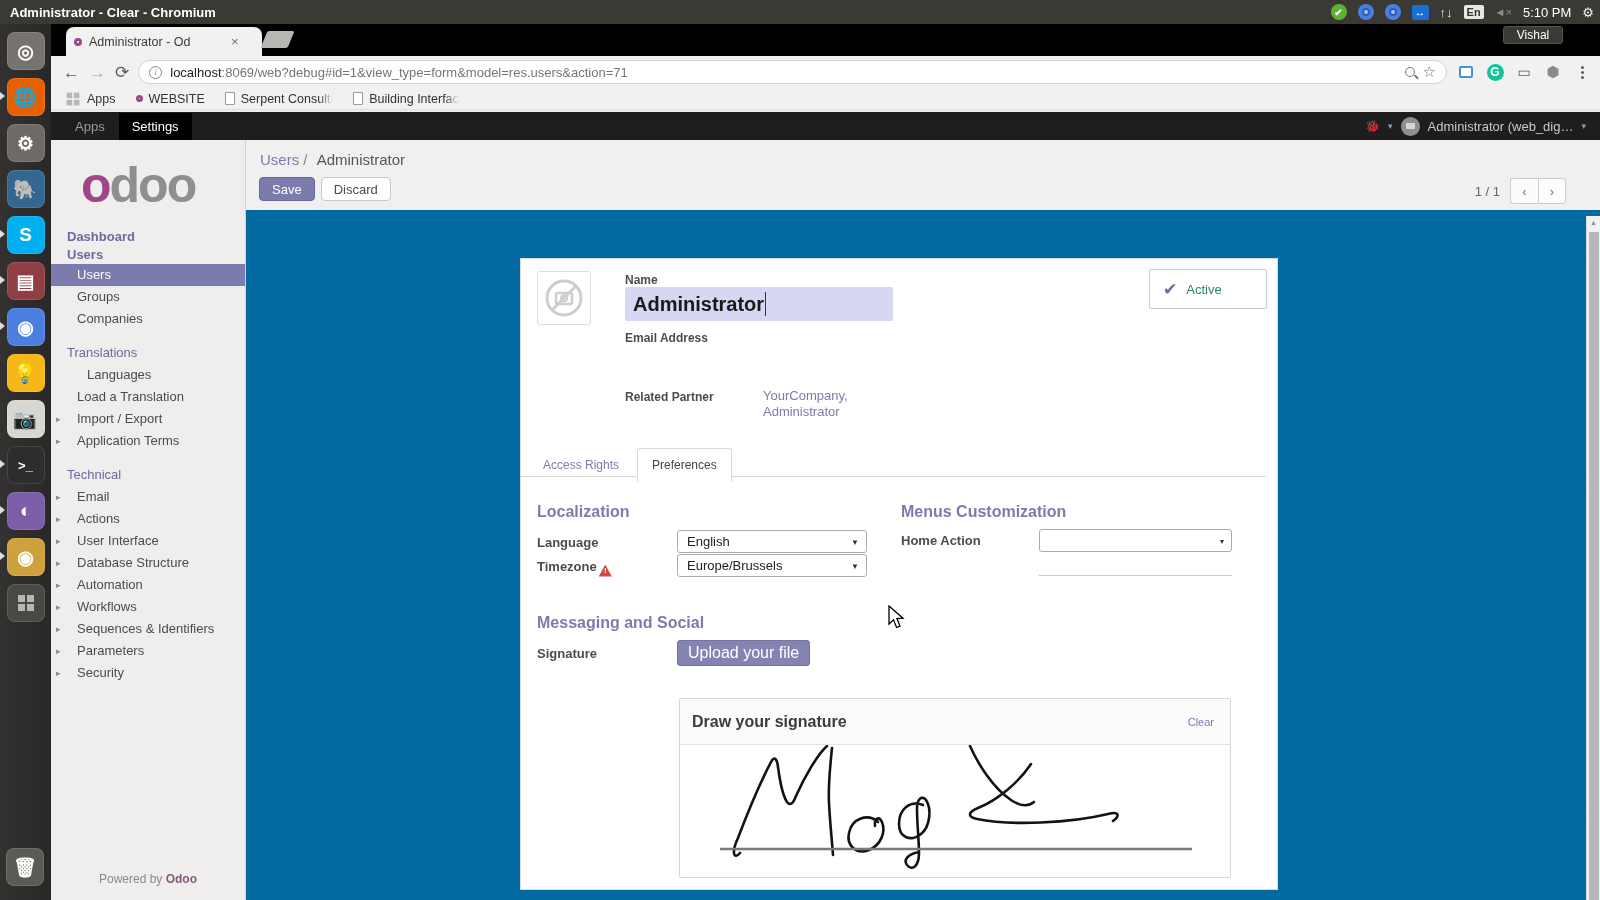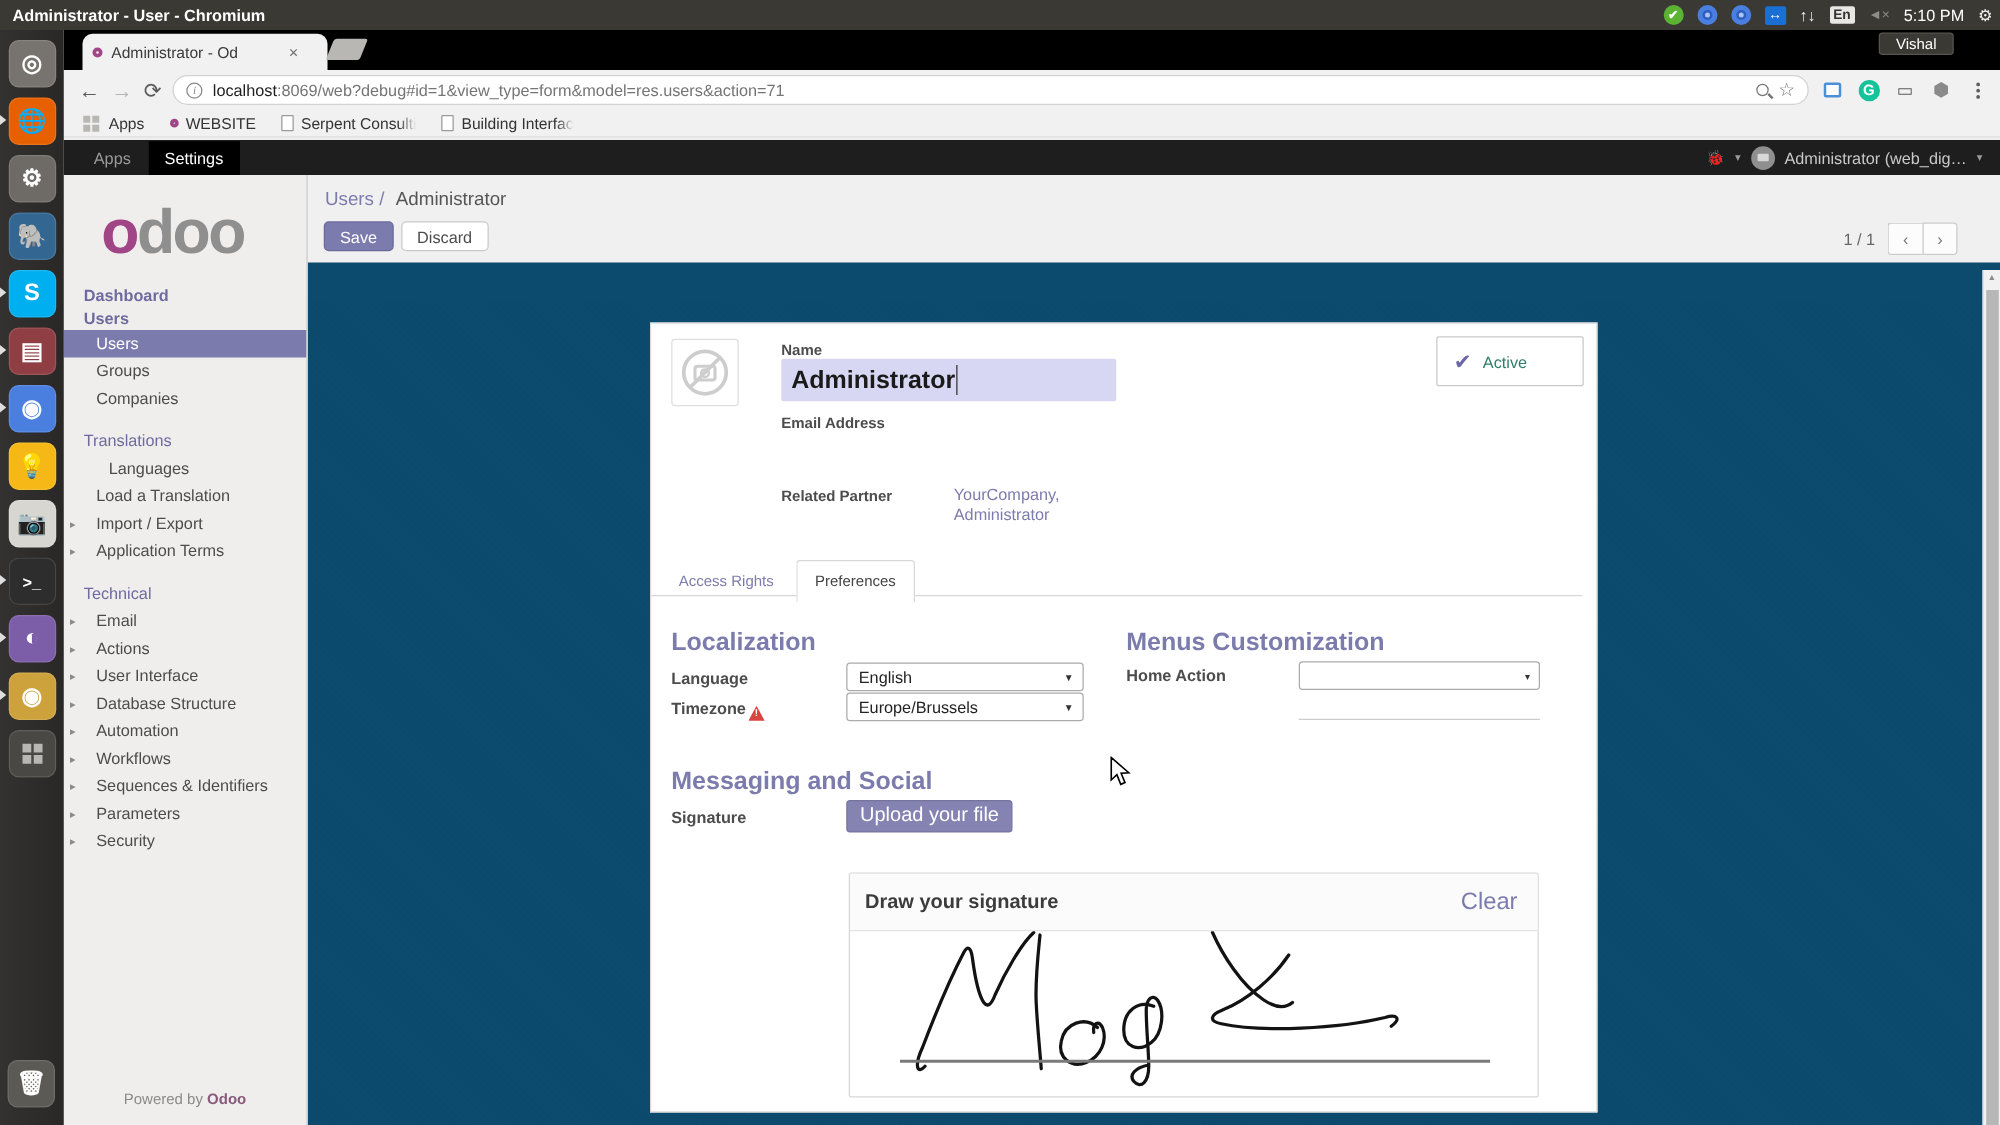--- a/index.html
+++ b/index.html
@@ -83,21 +83,21 @@
   .snav { font-size:13px; }
   .srow { position:relative; padding:4px 8px 4px 16px; color:#4c4c4c; line-height:14px; }
   .srow.title { color:#6d6a9f; font-weight:bold; padding-top:2px; padding-bottom:2px; }
   .srow.section { color:#6d6a9f; font-weight:normal; margin-top:12px; }
   .srow.selected { background:#7c7bad; color:#fff; }
   .srow .arr { position:absolute; left:5px; top:4px; color:#8a8a8a; font-size:9px; }
   .powered { position:absolute; bottom:14px; width:100%; text-align:center; font-size:12px; color:#8a8a8a; }
   .powered b { color:#875a7b; }
 
   
-  .content { position:absolute; left:246px; top:140px; width:1354px; height:760px; background:#0c4a6e; z-index:5; }
+  .content { position:absolute; left:246px; top:140px; width:1354px; height:760px; background:#0369a1; z-index:5; }
   .crumbzone { position:absolute; left:0; top:0; width:1354px; height:70px; background:#f0f0f0; }
   .crumb { position:absolute; left:14px; top:11px; font-size:15px; }
   .crumb .parent { color:#7c7bad; }
   .crumb .cur { color:#555; margin-left:5px; }
   .btn { display:inline-flex; align-items:center; justify-content:center; font-size:13px; border-radius:4px; height:24px; padding:0 12px; border:1px solid #c9c9c9; background:#fff; color:#4c4c4c; }
   .btn.primary { background:#7c7bad; border-color:#6b699b; color:#fff; }
   .actionrow { position:absolute; left:13px; top:37px; display:flex; gap:6px; }
   .pager { position:absolute; right:34px; top:38px; display:flex; align-items:center; gap:10px; }
   .pager .count { font-size:13px; color:#666; }
   .pgroup { display:flex; }
@@ -119,47 +119,47 @@
   .plink { position:absolute; color:#7c7bad; font-size:13px; line-height:16px; }
   .activebox { position:absolute; left:628px; top:10px; width:118px; height:40px; border:1px solid #c9c9c9; border-radius:2px; background:#fff; display:flex; align-items:center; padding-left:13px; gap:9px; }
   .activebox .chk { color:#6b69a5; font-size:17px; }
   .activebox .lbl { color:#2e7e68; font-size:13px; }
 
   .tabsrow { position:absolute; left:0px; top:185px; width:745px; height:33px; border-bottom:1px solid #d8d8d8; }
   .ftab { position:absolute; top:4px; height:33px; display:flex; align-items:center; justify-content:center; font-size:12px; padding:0 14px; }
   .ftab.inactive { left:8px; color:#7c7bad; }
   .ftab.active { left:116px; background:#fff; border:1px solid #d8d8d8; border-bottom:1px solid #fff; border-radius:3px 3px 0 0; color:#444; height:34px; }
 
-  .grouphead { position:absolute; font-size:20px; font-weight:bold; color:#7c7bad; }
+  .grouphead { position:absolute; font-size:16px; font-weight:bold; color:#7c7bad; }
   .sel { position:absolute; height:23px; background:#fff; border:1px solid #ababab; border-radius:3px; font-size:13px; color:#222; display:flex; align-items:center; padding:0 9px; }
   .sel .sarrow { position:absolute; right:7px; top:7px; color:#333; font-size:8px; }
   .warn { display:inline-flex; align-items:center; justify-content:center; width:13px; height:12px; margin-left:2px; background:#d64541; clip-path:polygon(50% 0,100% 100%,0 100%); color:#fff; font-size:8px; font-weight:bold; vertical-align:-2px; }
   .m2o-line { position:absolute; height:1px; background:#ccc; }
 
   .uploadbtn { position:absolute; background:#8583b1; color:#fff; font-size:16px; border-radius:3px; padding:3px 10px; border:1px solid #76749f; }
   .sigcard { position:absolute; left:158px; top:439px; width:552px; height:180px; border:1px solid #d8d8d8; border-radius:2px; background:#fff; }
   .sighead { height:46px; background:#fbfbfb; border-bottom:1px solid #e3e3e3; display:flex; align-items:center; justify-content:space-between; padding:0 16px 0 12px; }
   .sighead .t { font-size:16px; font-weight:bold; color:#3c3c3c; }
-  .sighead .clear { font-size:19px; color:#7c7bad;margin-left:16px; }
+  .sighead .clear { font-size:11px; color:#7c7bad;margin-left:16px; }
   .sigcanvas { position:relative; height:133px; }
 
   
   .scrollbar { position:absolute; left:1586px; top:216px; width:14px; height:684px; background:#f1f1f1; border-left:1px solid #dcdcdc; z-index:25; }
   .scrollbar .up { position:absolute; top:3px; left:3px; color:#8a8a8a; font-size:7px; }
   .scrollbar .thumb { position:absolute; top:16px; bottom:0; left:2px; width:10px; background:#b7b7b7; }
 
   .cursor { position:absolute; left:888px; top:605px; z-index:100; pointer-events:none; }
 </style>
 </head>
 <body>
 
 <div id="screen">
 
   <div class="topbar">
-    <span class="wtitle">Administrator - User - Chromium</span>
+    <span class="wtitle">Administrator - Clear - Chromium</span>
     <div class="tray">
       <span class="circ skypetray">✔</span>
       <span class="circ chromtray">
           <i></i>
         </span>
       <span class="circ chromtray">
           <i></i>
         </span>
       <span class="tvtray">↔</span>
       <span class="glyph" style="font-weight:bold">↑↓</span>

